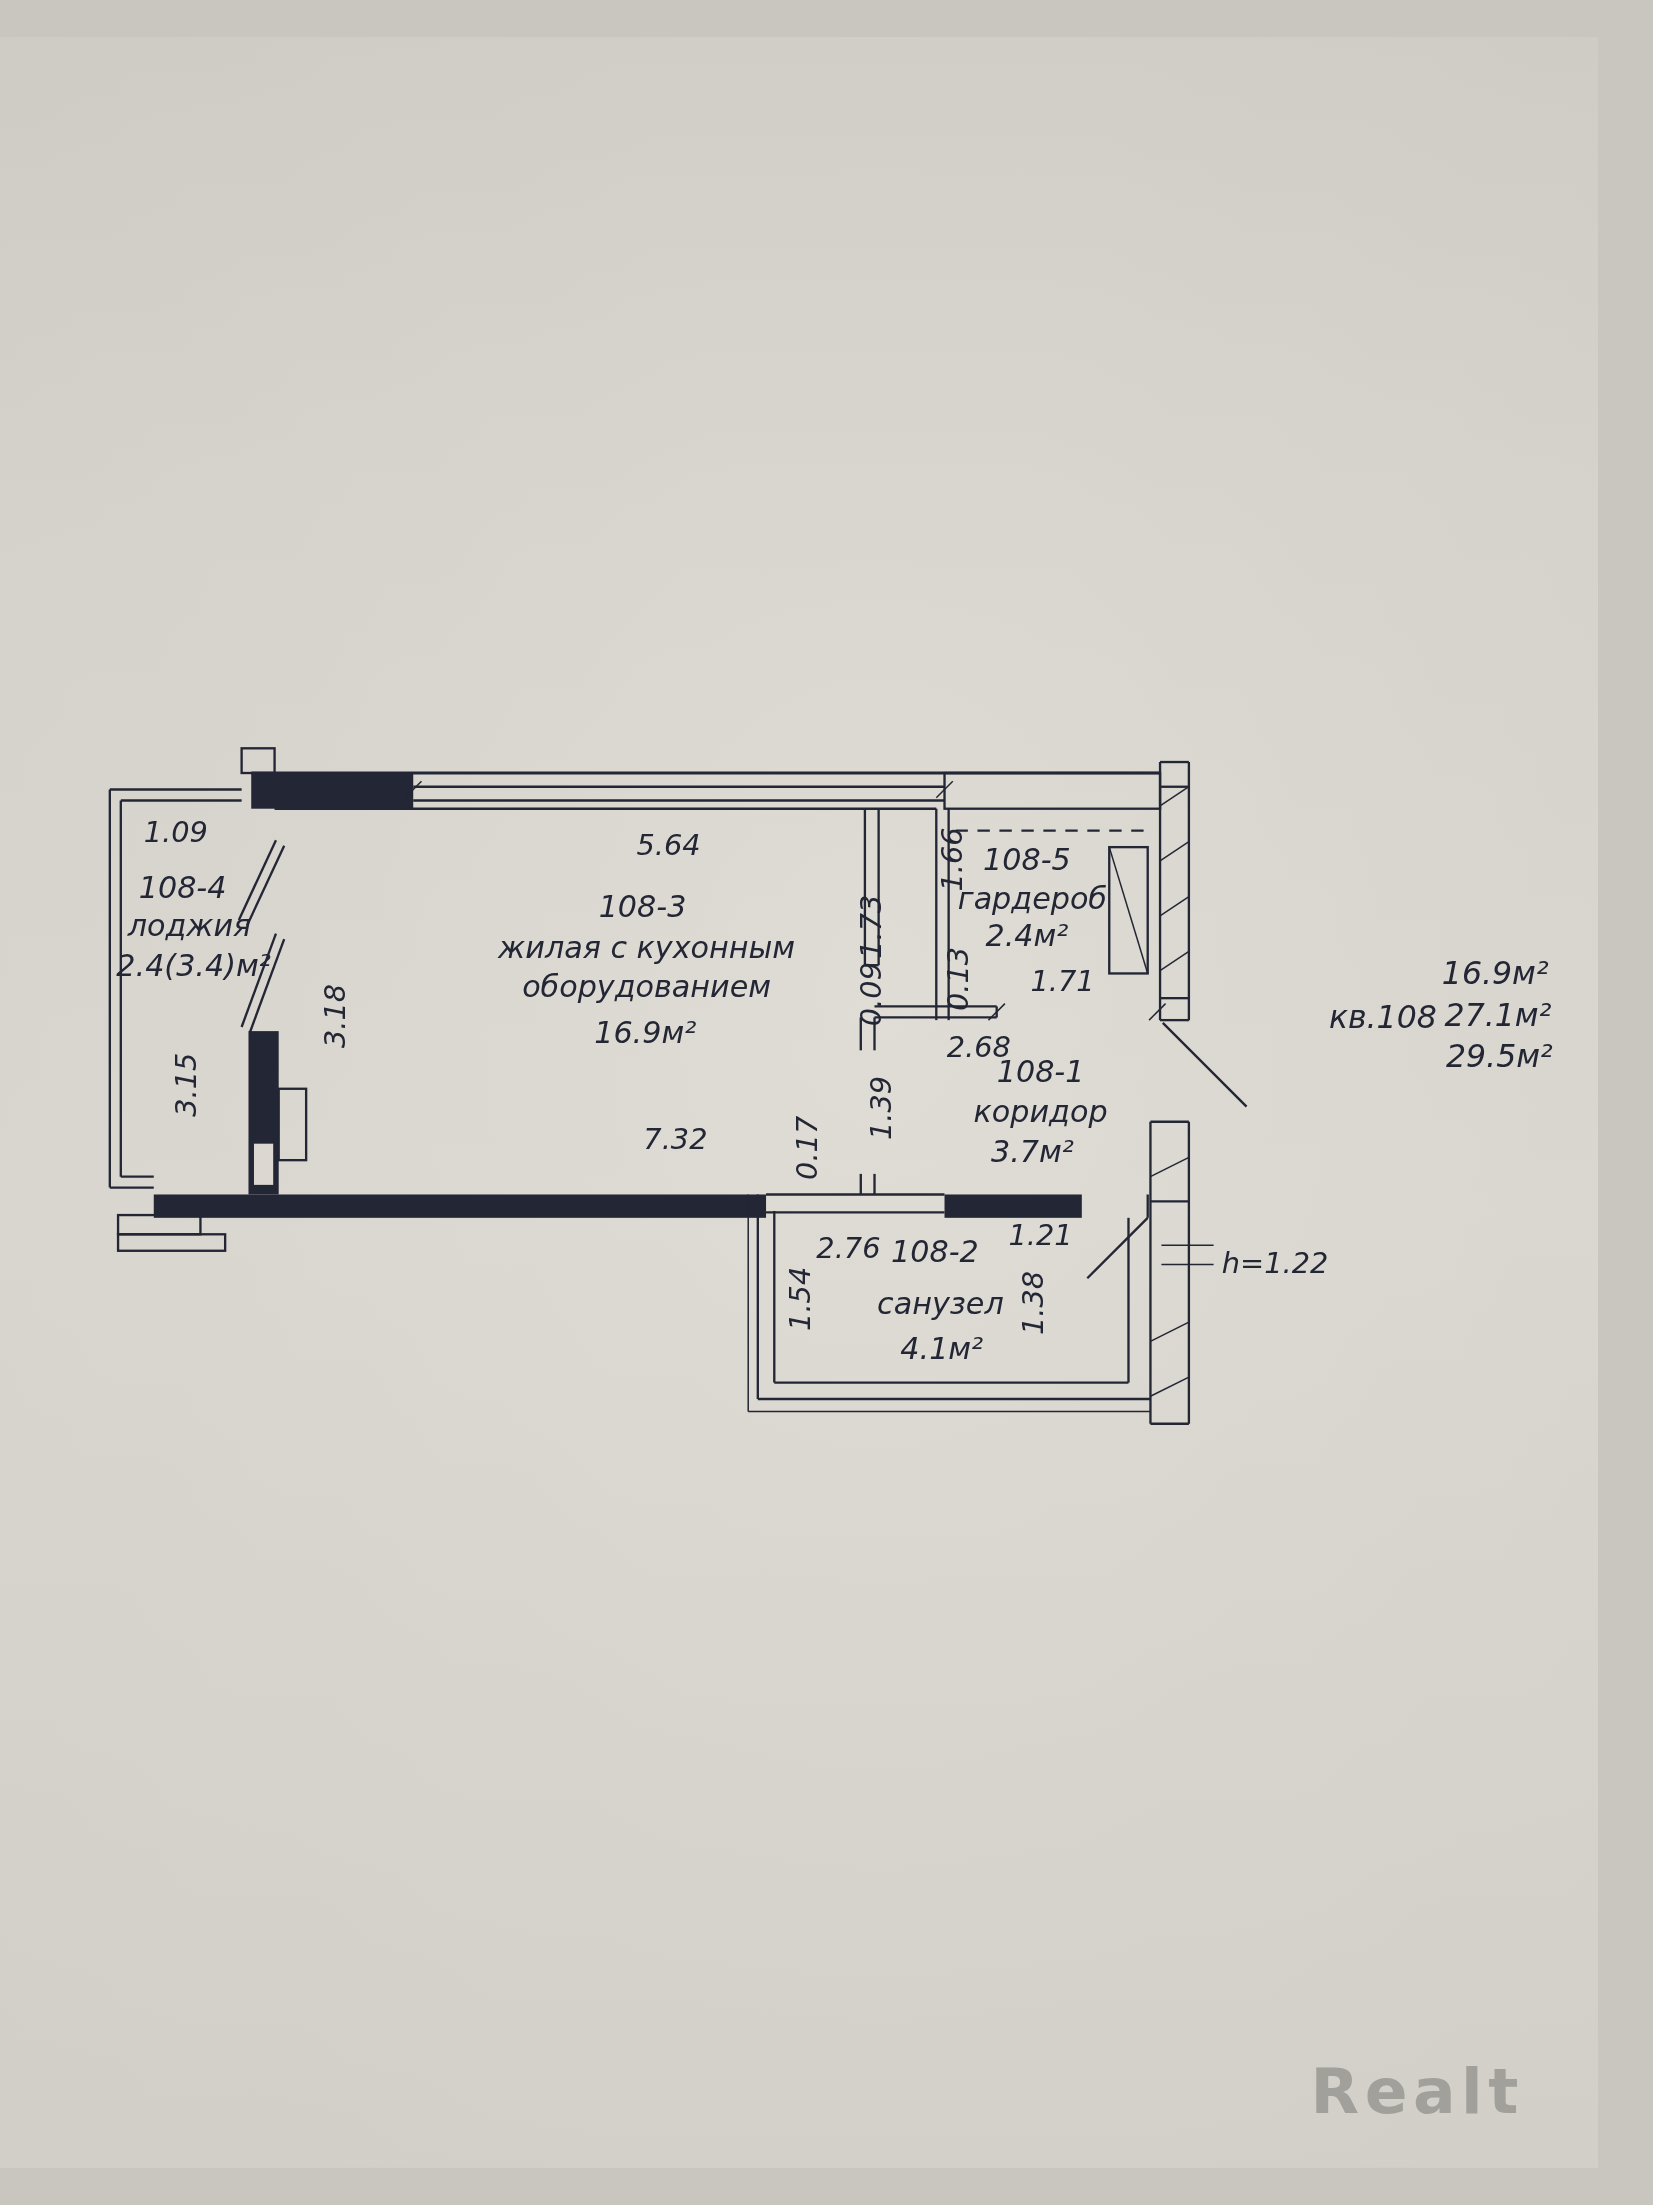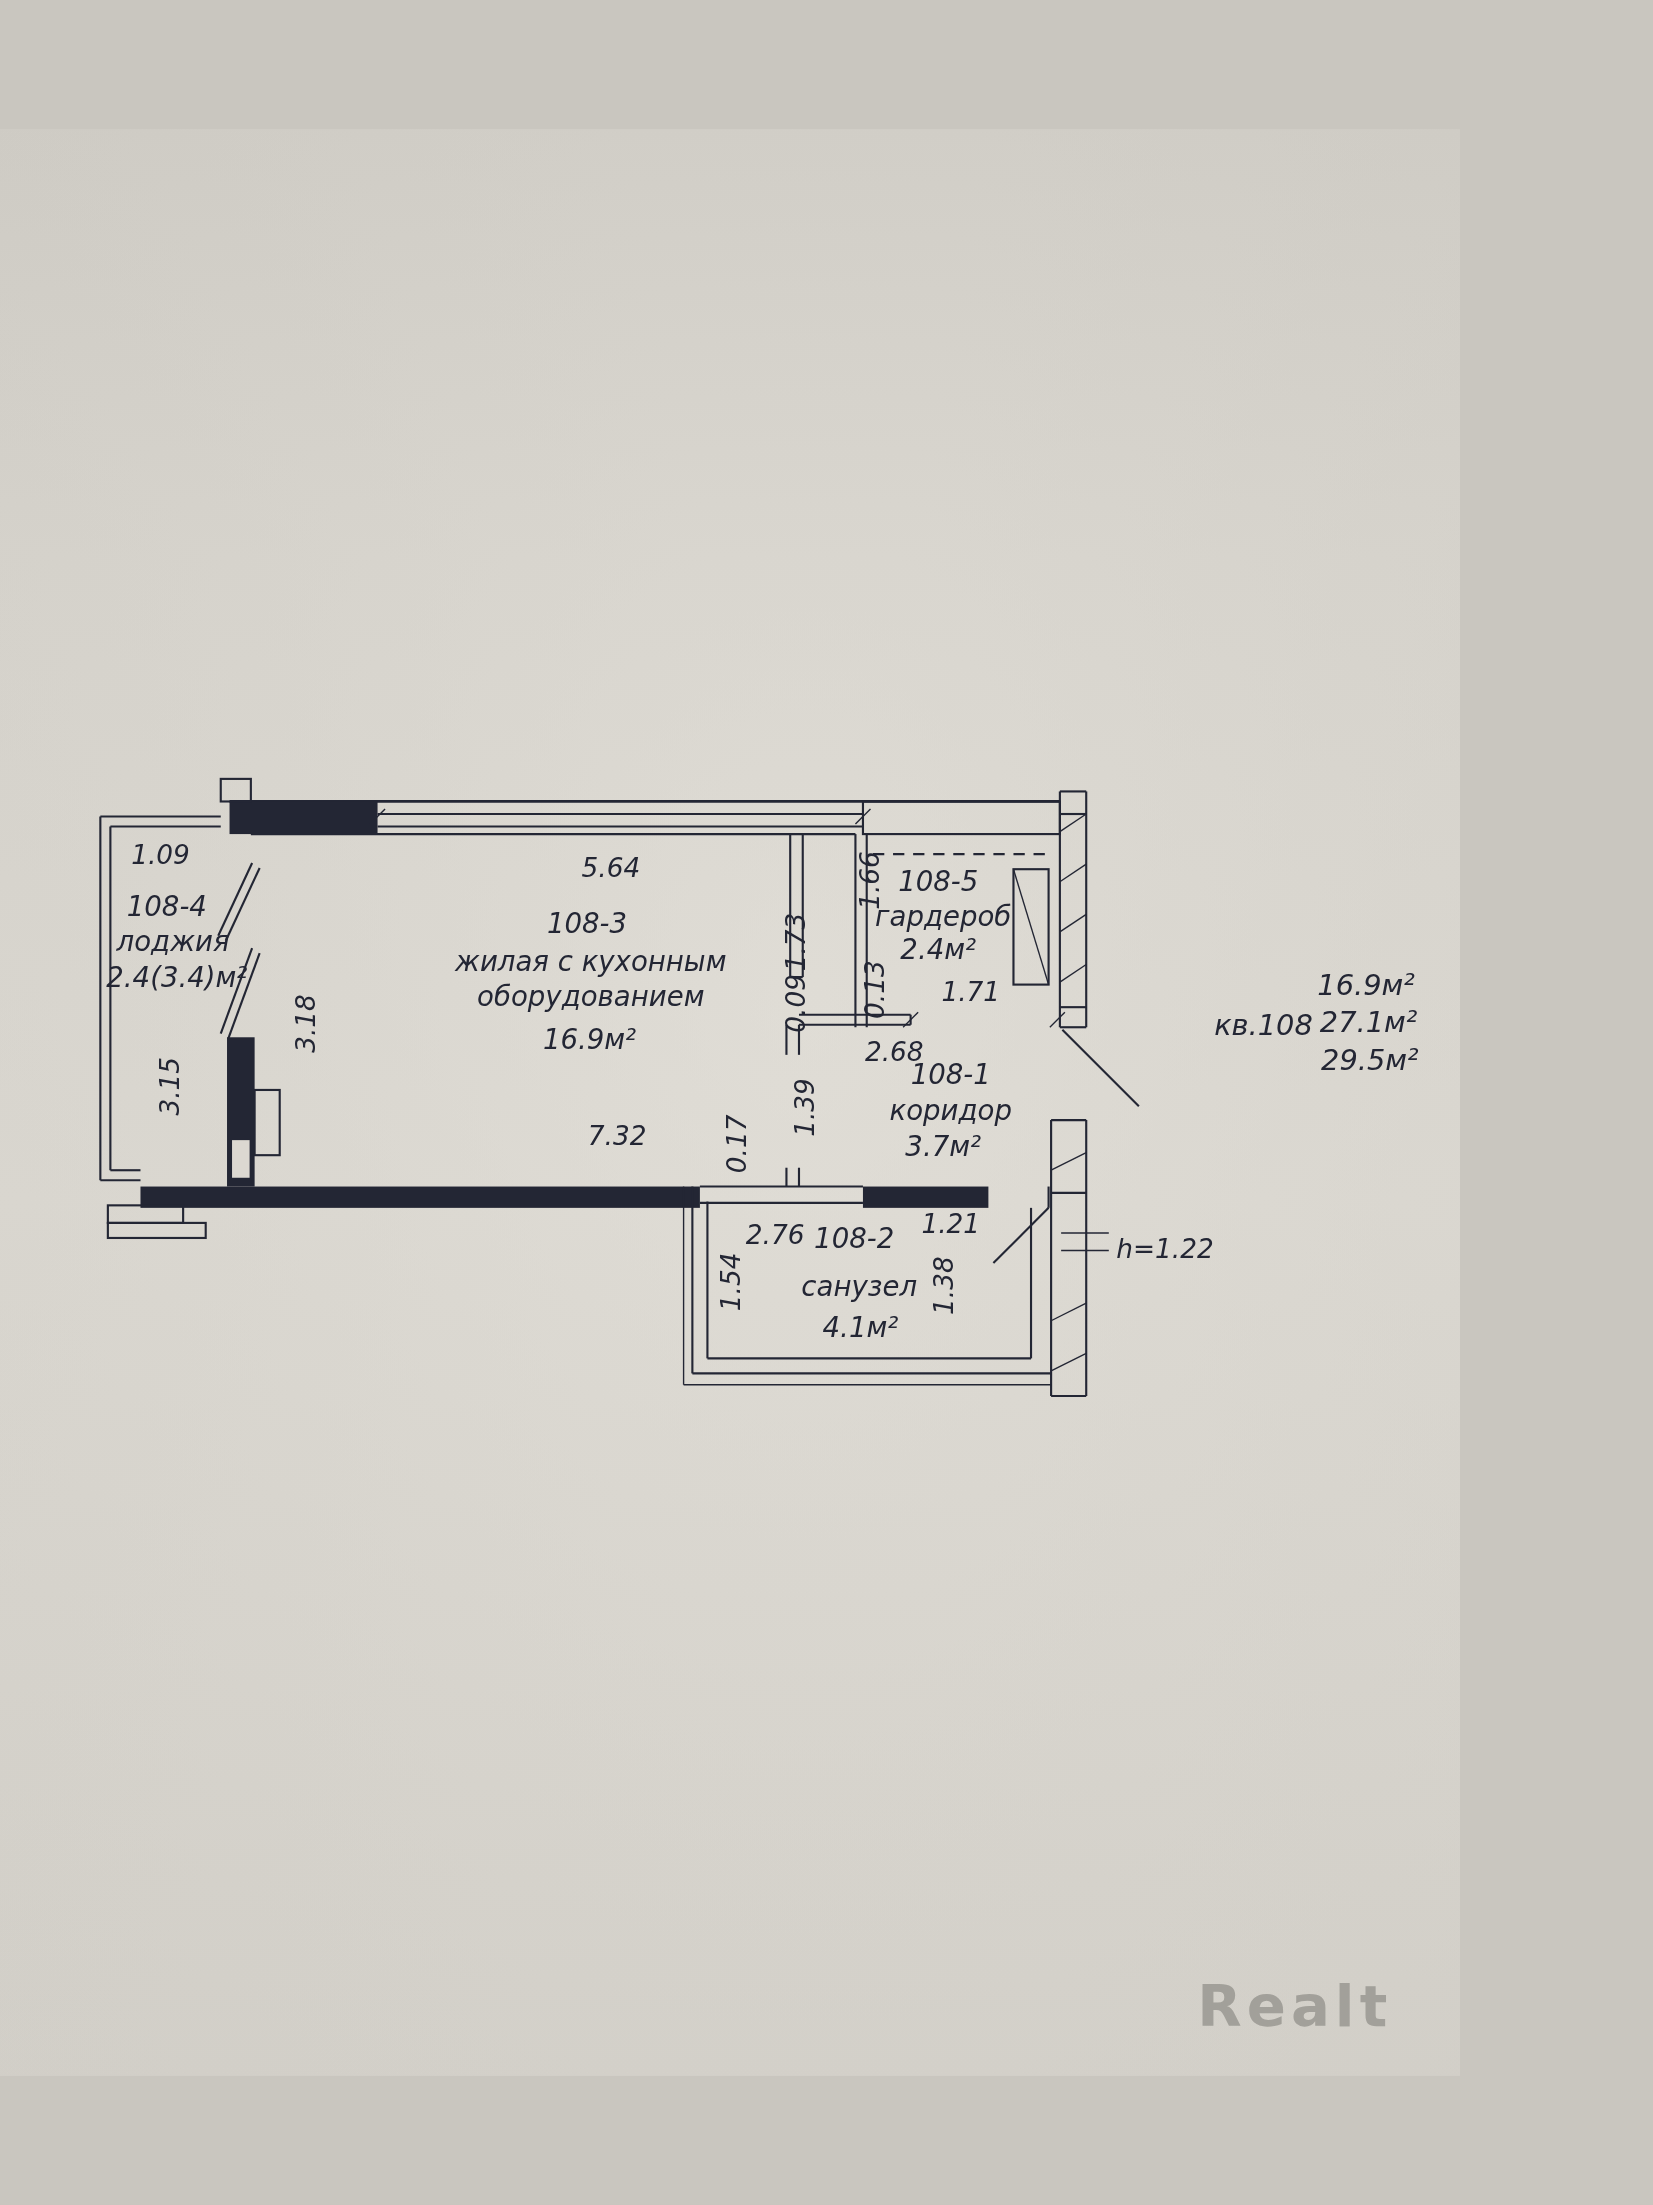--- a/index.html
+++ b/index.html
@@ -1,16 +1,16 @@
 <!DOCTYPE html>
 <html style="font-size:8.8px"><head>
 <meta charset="utf-8">
 <style>
   html,body{margin:0;padding:0;background:#c9c6bf;}
-  .page{width:1460px;height:2205px;position:relative;overflow:hidden;}
+  .page{width:1598px;height:2205px;position:relative;overflow:hidden;}
   svg{display:block;width:100%;height:100%;}
   .ink{stroke:#232634;fill:none;stroke-width:1.7;stroke-linecap:butt;}
   .thick{stroke-width:2.2;}
   .thin{stroke-width:1.1;}
   .ink-fill{fill:#232634;stroke:none;}
   .paper-fill{fill:#dcd8d1;stroke:none;}
   .dash{stroke-dasharray:9 7;}
   text{font-family:"DejaVu Sans","Liberation Sans",sans-serif;font-style:italic;fill:#232634;}
   .t21{font-size:21px;}
   .t22{font-size:22px;}

